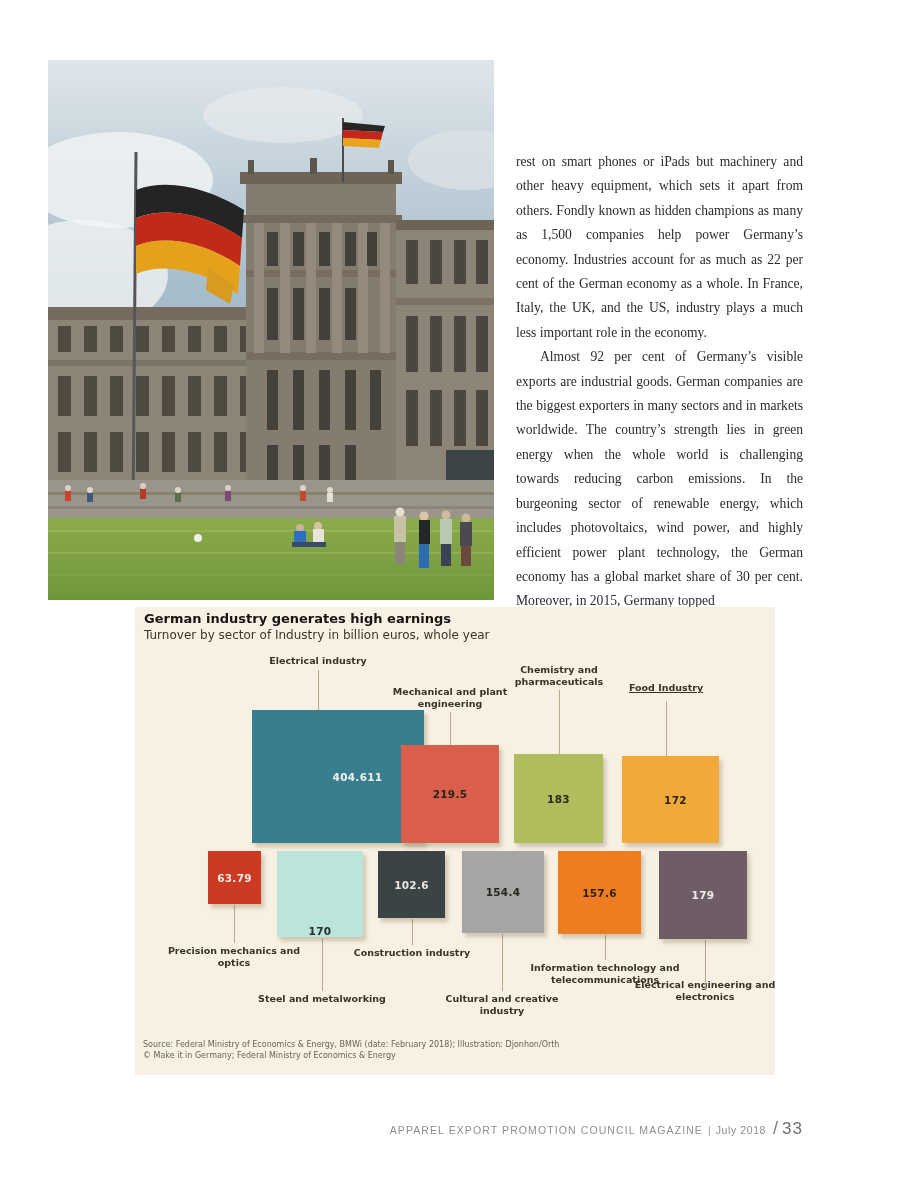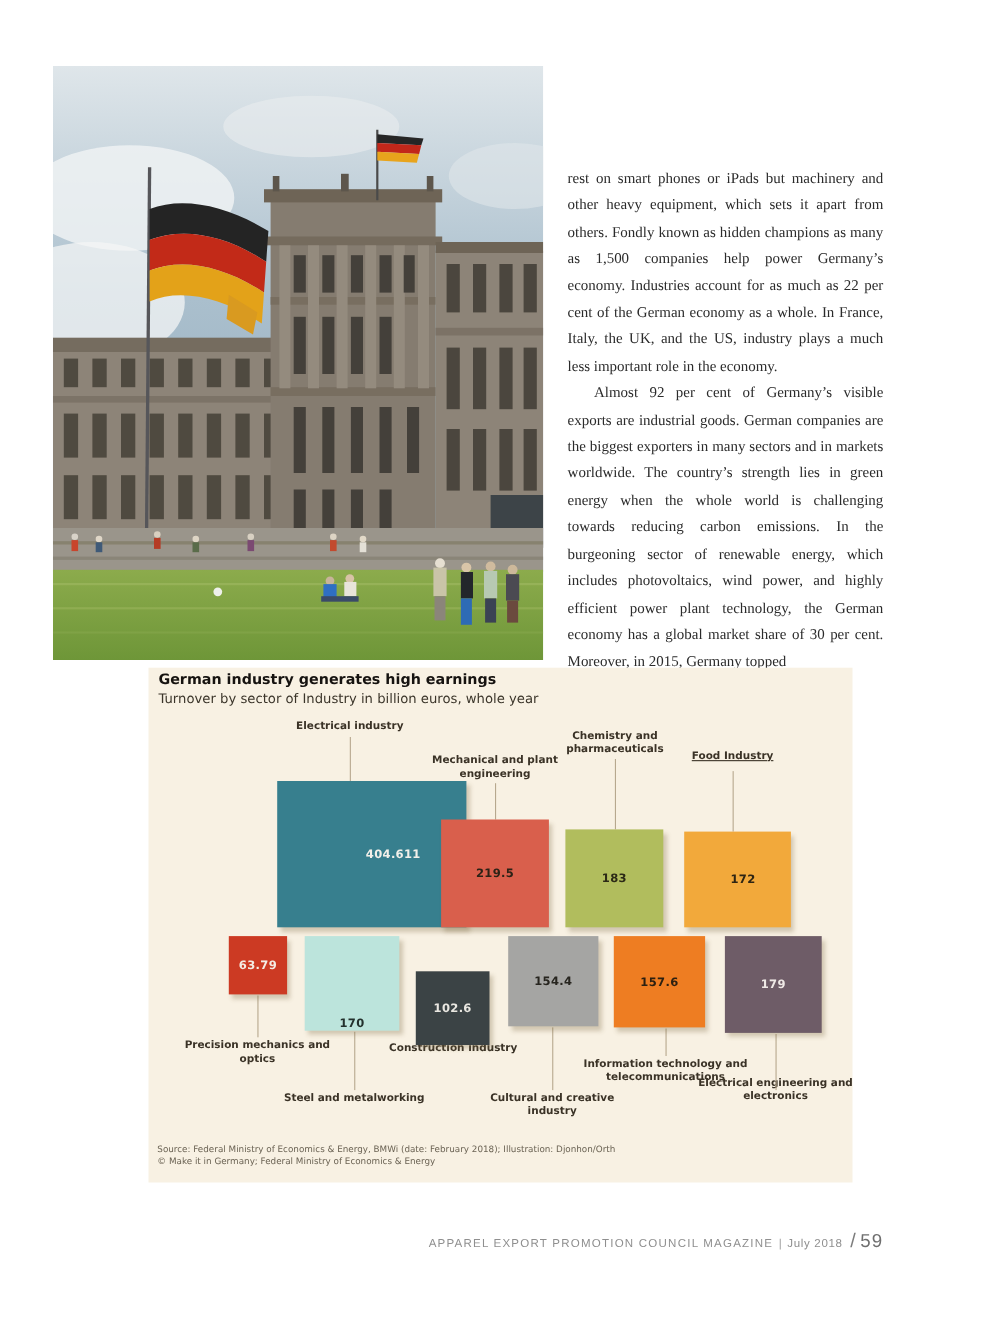--- a/index.html
+++ b/index.html
@@ -28,21 +28,21 @@
   .sq .val{font-size:10.5px;font-weight:bold;letter-spacing:0.3px;}
 
   .slabel{position:absolute;font-size:9.5px;font-weight:bold;color:#3a3226;
           text-align:center;line-height:11.5px;}
   .conn{position:absolute;width:1px;background:#b7a88e;}
 
   
   .b0{left:117px;bottom:232px;padding-left:39px;} .b1{left:266px;bottom:232px;}
   .b2{left:379px;bottom:232px;} .b3{left:487px;bottom:232px;}
   
-  .b4{left:73px;top:244px;} .b5{left:142px;top:244px;} .b6{left:243px;top:244px;margin-top:32px;}
+  .b4{left:73px;top:244px;} .b5{left:142px;top:244px;} .b6{left:243px;top:244px;}
   .b7{left:327px;top:244px;} .b8{left:423px;top:244px;} .b9{left:524px;top:244px;}
 
   .l0{left:103px;width:160px;top:48px;} .c0{left:183px;top:63px;height:40px;}
   .l1{left:245px;width:140px;top:79px;} .c1{left:315px;top:105px;height:33px;}
   .l2{left:354px;width:140px;top:57px;} .c2{left:424px;top:83px;height:64px;}
   .l3{left:471px;width:120px;top:75px;text-decoration:underline;} .c3{left:531px;top:94px;height:55px;}
   .l4{left:29px;width:140px;top:338px;} .c4{left:99px;top:298px;height:38px;}
   .l5{left:117px;width:140px;top:386px;} .c5{left:187px;top:331px;height:53px;}
   .l6{left:207px;width:140px;top:340px;} .c6{left:277px;top:312px;height:26px;}
   .l7{left:297px;width:140px;top:386px;} .c7{left:367px;top:327px;height:57px;}
@@ -312,16 +312,16 @@
 
     <div class="source src1">Source: Federal Ministry of Economics &amp; Energy, BMWi (date: February 2018); Illustration: Djonhon/Orth</div>
     <div class="source src2">© Make it in Germany; Federal Ministry of Economics &amp; Energy</div>
   </div>
 
   <div class="footer">
     <span class="mag">APPAREL EXPORT PROMOTION COUNCIL MAGAZINE</span>
     <span class="sep">|</span>
     <span class="issue">July 2018</span>
     <span class="slash">/</span>
-    <span class="pno">59</span>
+    <span class="pno">33</span>
   </div>
 
 </div>
 
 </body></html>

